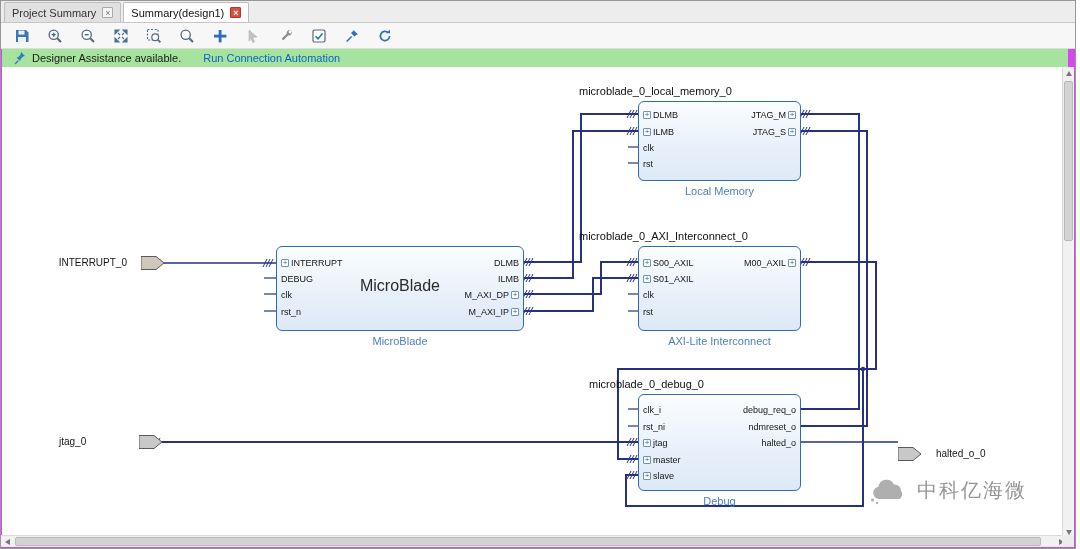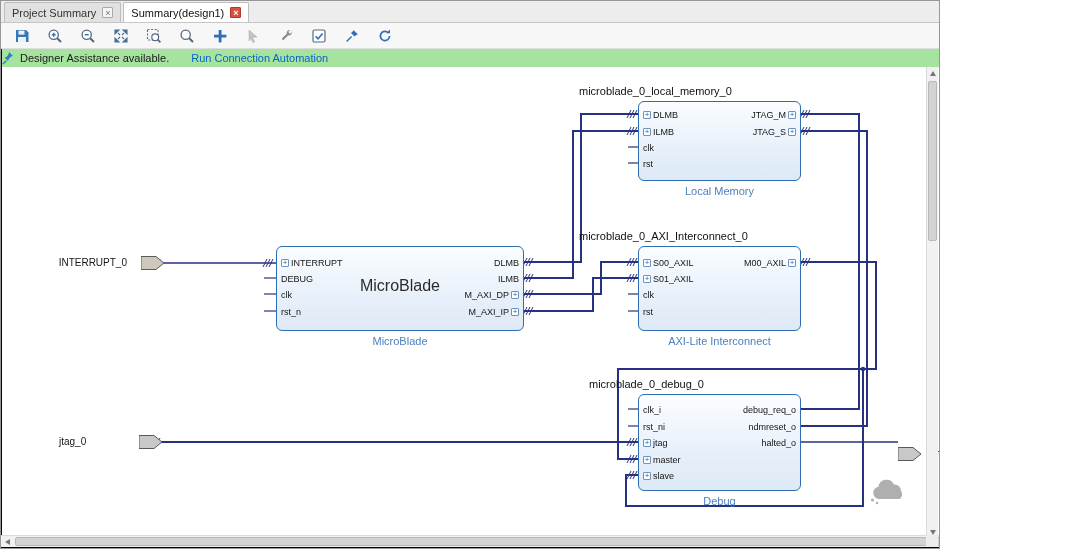--- a/index.html
+++ b/index.html
@@ -1,37 +1,37 @@
 <!DOCTYPE html>
 <html><head>
 <meta charset="utf-8">
 <style>
   *{margin:0;padding:0;box-sizing:border-box}
   html,body{width:1080px;height:549px;overflow:hidden;background:#fff;
     font-family:"Liberation Sans","DejaVu Sans",sans-serif}
-  .window{position:relative;width:940px;height:549px;border:1px solid #979797;background:#000000;overflow:hidden}
+  .window{position:relative;width:1076px;height:549px;border:1px solid #979797;background:#d946ef;overflow:hidden}
 
   
   .tabbar{position:absolute;left:0;top:0;width:100%;height:22px;background:#ededed;
     border-bottom:1px solid #c6c6c6;display:flex;align-items:flex-end;padding-left:3px}
   .tab{height:20px;display:flex;align-items:center;gap:6px;padding:0 7px;font-size:11px;color:#333;
     background:#e1e1e1;border:1px solid #bdbdbd;border-bottom:none;margin-right:2px;border-radius:2px 2px 0 0;cursor:default}
   .tab.active{background:#ffffff;color:#111}
   .tab-close{display:inline-block;width:11px;height:11px;font-size:9px;line-height:10px;text-align:center;border-radius:1px}
   .tab-close.gray{background:#f4f4f4;border:1px solid #a9a9a9;color:#777}
   .tab-close.red{background:#d8503f;border:1px solid #b03828;color:#fff;font-weight:bold}
 
   
   .toolbar{position:absolute;left:0;top:22px;width:100%;height:26px;background:#f7f7f7;
     border-bottom:1px solid #dedede;display:flex;align-items:center;padding-left:10px;gap:11px}
   .tbtn{width:22px;height:22px;border:none;background:transparent;display:flex;align-items:center;justify-content:center;padding:0;cursor:pointer}
 
   
   .assist{position:absolute;left:1px;top:48px;width:1066px;height:18px;background:#a6e39e;
-    display:flex;align-items:center;padding-left:0;font-size:11px;color:#1a1a1a;gap:6px}
+    display:flex;align-items:center;padding-left:12px;font-size:11px;color:#1a1a1a;gap:6px}
   .assist-link{color:#0a64c8;cursor:pointer;margin-left:16px}
 
   
   .canvas{position:absolute;left:1px;top:66px;width:1066px;height:472px;background:#ffffff;overflow:hidden}
   .wires{position:absolute;left:0;top:0}
 
   .blk{position:absolute;border:1.4px solid #2f6db3;border-radius:6px;
     background:linear-gradient(180deg,#fbfdff 0%,#e7f0fa 60%,#dde9f6 100%)}
   .prow{position:absolute;font-size:9px;color:#141414;height:12px;line-height:12px;display:flex;align-items:center;gap:2px;white-space:nowrap}
   .prow.l{left:4px}
@@ -384,20 +384,21 @@
         </svg>
       <span class="ext-label">halted_o_0</span>
     </div>
 
     <div class="watermark">
       <svg width="42" height="30" viewBox="0 0 42 30">
         <path d="M11 24a6.2 6.2 0 0 1-.6-12.3A8.2 8.2 0 0 1 26 9.6a6.6 6.6 0 0 1 7.2 6.6A5.6 5.6 0 0 1 31.5 24z" fill="#ababab"></path>
         <circle cx="4.5" cy="25" r="1.6" fill="#ababab"></circle>
         <circle cx="9" cy="28" r="1.2" fill="#ababab"></circle>
       </svg>
+      <span class="watermark-text">中科亿海微</span>
     </div>
   </div>
 
   <div class="vscroll">
     <div class="sarrow up"></div>
     <div class="vthumb"></div>
     <div class="sarrow down"></div>
   </div>
   <div class="hscroll">
     <div class="sarrow left"></div>

